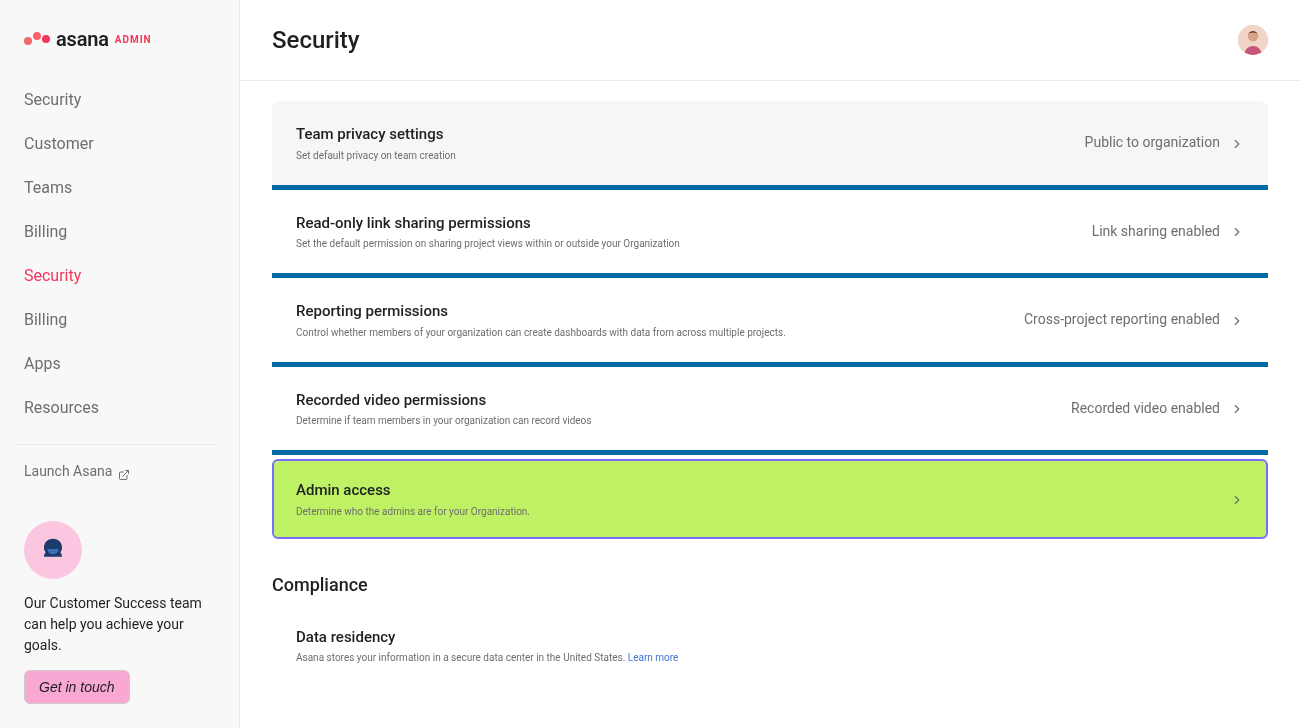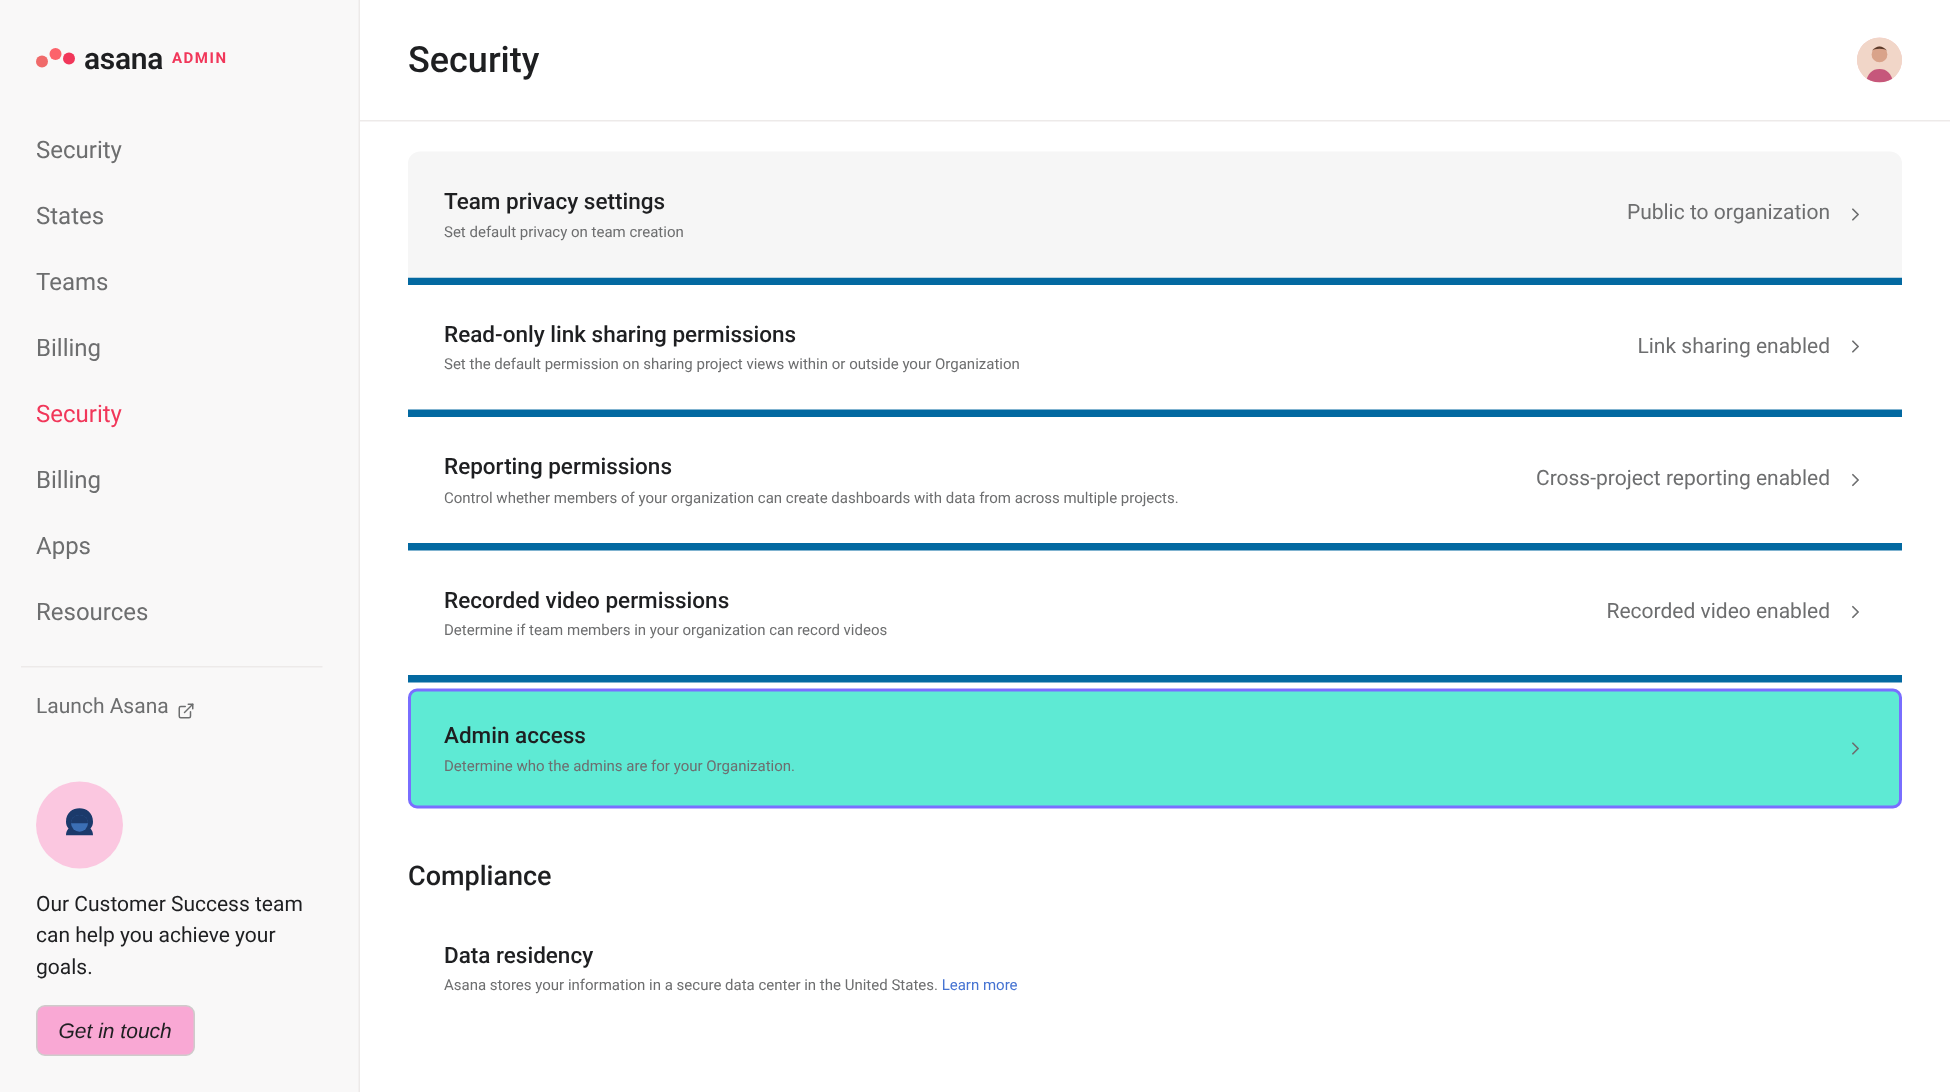--- a/index.html
+++ b/index.html
@@ -122,21 +122,21 @@
   }
   .setting-row.first { border-radius: 8px 8px 0 0; }
   .setting-row.hovered { background: #f6f6f6; }
   .setting-row.highlight {
     border: 2px solid #796eff;
     border-radius: 6px;
     margin: 4px 0;
     padding: 18px 22px;
     position: relative;
     z-index: 1;
-    background: #5eead4;
+    background: #bef264;
     gap: 15px;
   }
   .setting-row .left { flex: 1; min-width: 0; padding-right: 24px; }
   .setting-row .title { font-size: 15px; font-weight: 500; color: #1e1f21; margin-bottom: 2px; }
   .setting-row .desc { font-size: 10px; color: #6d6e6f; }
   .setting-row .desc a { color: #4573d2; text-decoration: none; }
   .setting-row .right { display: flex; align-items: center; gap: 10px; color: #6d6e6f; font-size: 14px; }
   .right-text { max-width: 260px; }
   .chevron { width: 14px; height: 14px; flex-shrink: 0; }
   .chevron svg { width: 14px; height: 14px; }
@@ -159,21 +159,21 @@
         <span class="brand-dot a"></span>
           <span class="brand-dot b"></span>
           <span class="brand-dot c"></span>
       </span>
       <span class="brand-word">asana</span>
       <span class="brand-admin">ADMIN</span>
     </div>
 
     <nav class="nav">
       <div class="nav-item"><span>Security</span></div>
-      <div class="nav-item"><span>States</span></div>
+      <div class="nav-item"><span>Customer</span></div>
       <div class="nav-item"><span>Teams</span></div>
       <div class="nav-item"><span>Billing</span></div>
       <div class="nav-item active"><span>Security</span></div>
       <div class="nav-item"><span>Billing</span></div>
       <div class="nav-item"><span>Apps</span></div>
       <div class="nav-item"><span>Resources</span></div>
     </nav>
 
     <div class="nav-divider"></div>
 

